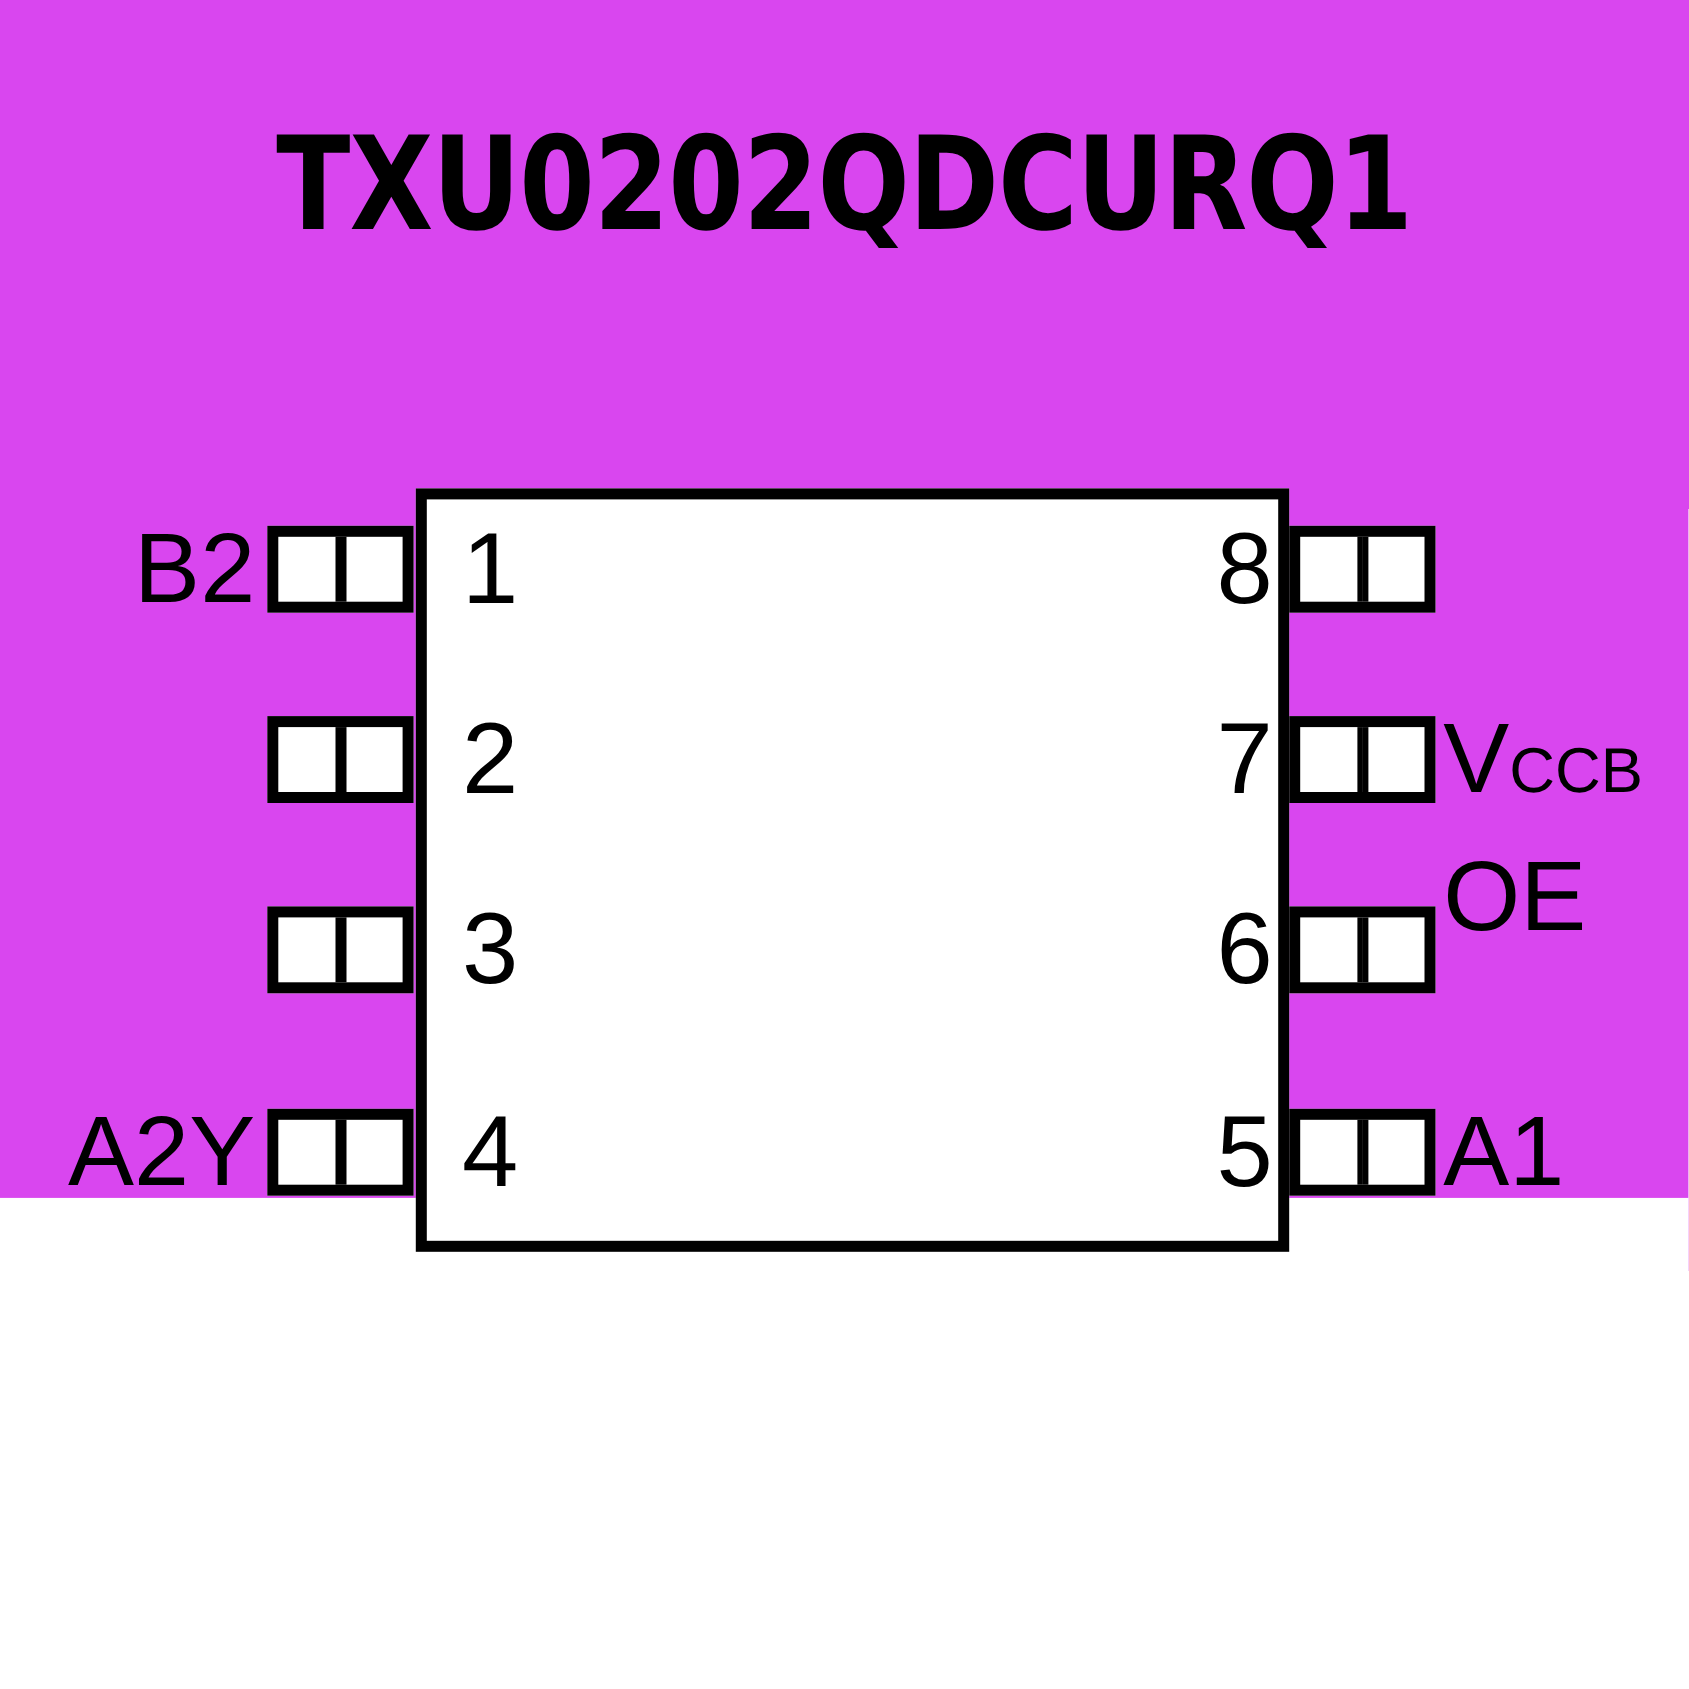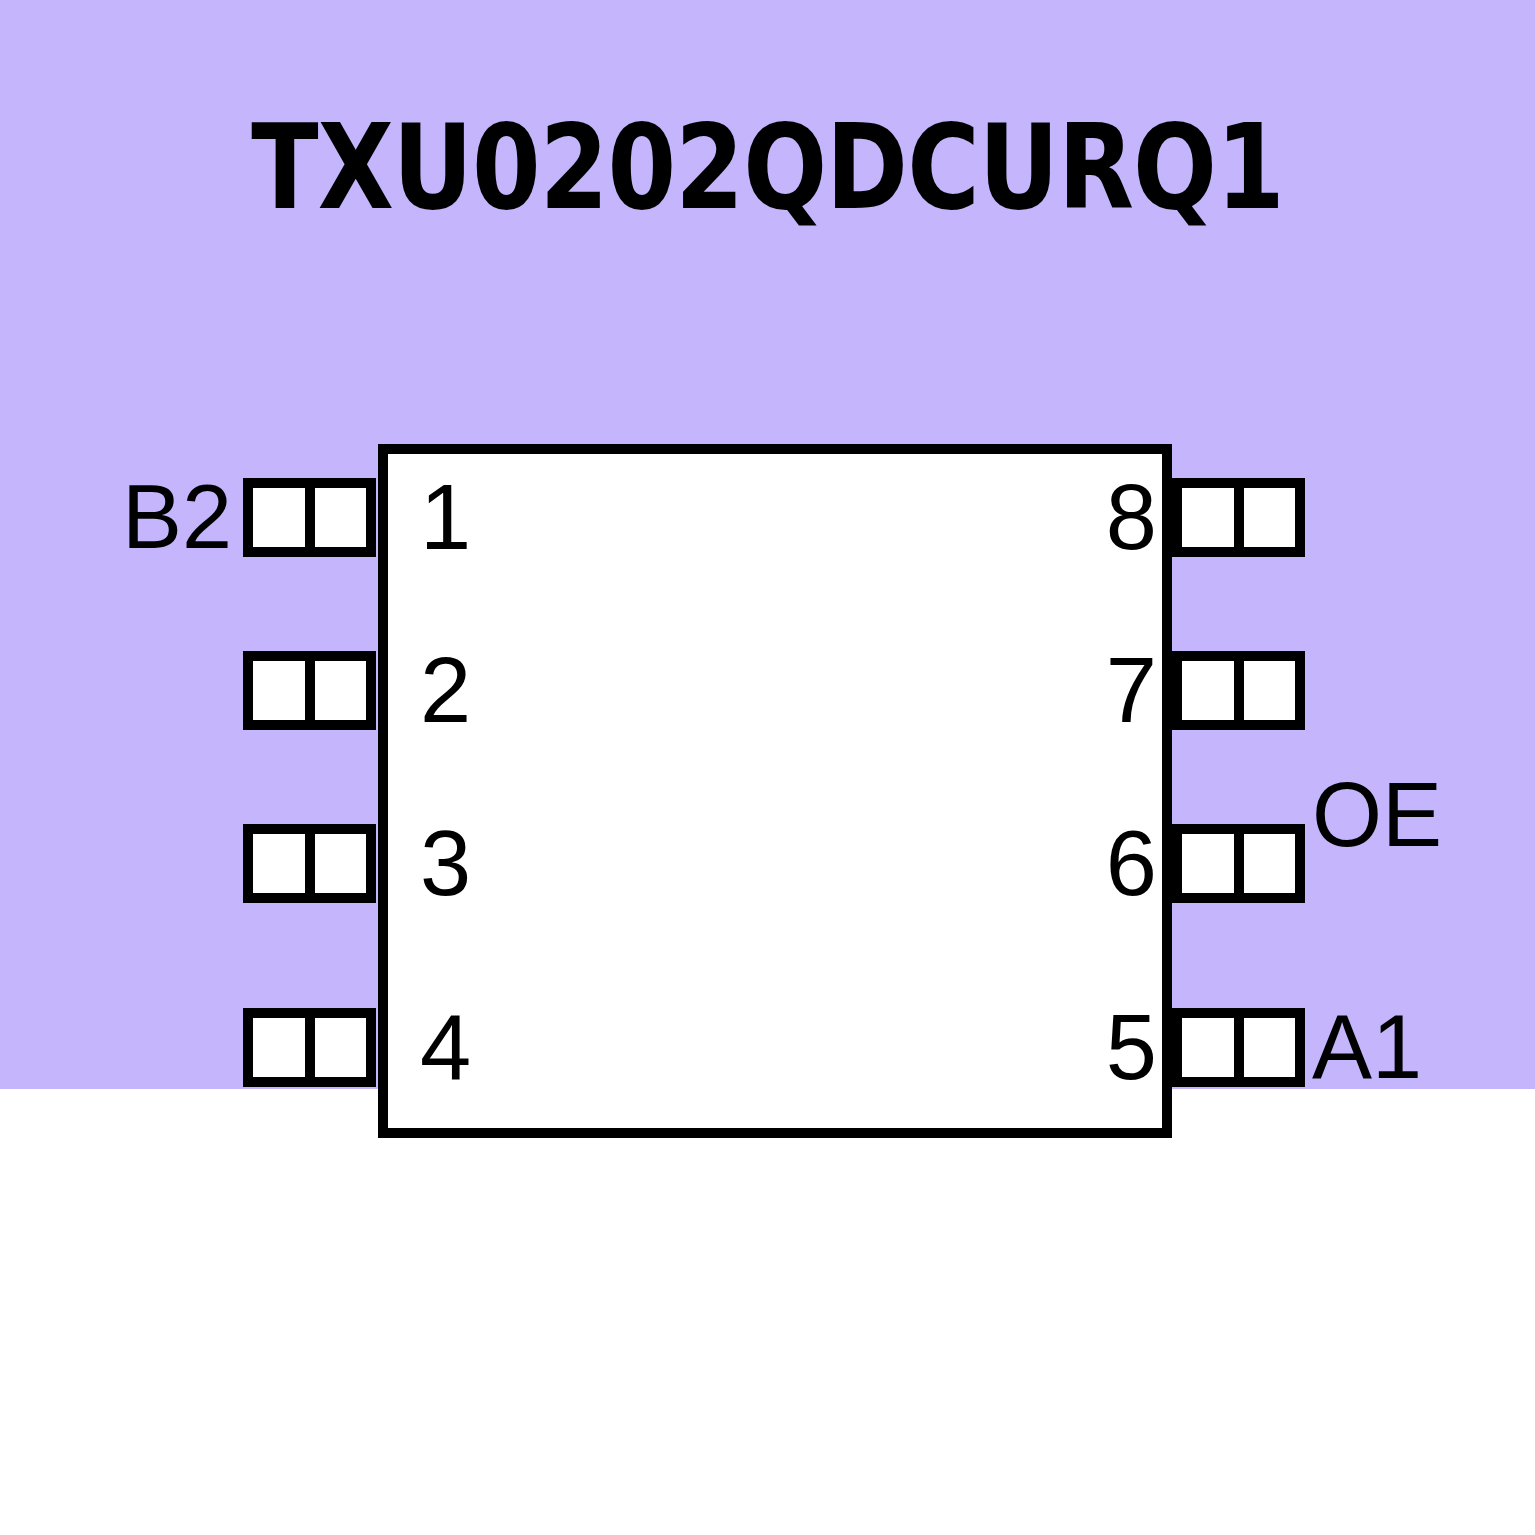--- a/index.html
+++ b/index.html
@@ -3,21 +3,21 @@
 <meta charset="utf-8">
 <title>Pinout</title>
 <style>
   html,body{margin:0;padding:0;background:#ffffff;}
   body{
     width:1535px;height:1535px;
     font-family:"Liberation Sans","DejaVu Sans",sans-serif;
     color:#000000;
     overflow:hidden;
   }
-  #stage{position:relative;width:1535px;height:1089px;background:#c4b5fd;}
+  #stage{position:relative;width:1535px;height:1089px;background:#d946ef;}
 
   
   .title{
     position:absolute;
     left:0;right:0;top:108px;
     text-align:center;
     font-family:"DejaVu Sans Condensed","Liberation Sans","DejaVu Sans",sans-serif;
     font-weight:bold;
     font-size:118px;
     line-height:118px;
@@ -135,21 +135,27 @@
   <div class="pinnum left" style="top:1008px">4</div>
 
   <div class="pinnum right" style="top:478px">8</div>
   <div class="pinnum right" style="top:651px">7</div>
   <div class="pinnum right" style="top:824px">6</div>
   <div class="pinnum right" style="top:1008px">5</div>
 
   <div class="pinlabel left" style="top:478px">
     <span class="lbl-wrap"><span>B2</span><span class="sub"></span></span>
   </div>
+  <div class="pinlabel left" style="top:1008px">
+    <span class="lbl-wrap"><span>A2Y</span><span class="sub"></span></span>
+  </div>
 
+  <div class="pinlabel right" style="top:651px">
+    <span class="lbl-wrap"><span>V</span><span class="sub">CCB</span></span>
+  </div>
   <div class="pinlabel right" style="top:776px">
     <span class="lbl-wrap"><span>OE</span><span class="sub"></span></span>
   </div>
   <div class="pinlabel right" style="top:1008px">
     <span class="lbl-wrap"><span>A1</span><span class="sub"></span></span>
   </div>
 
 </div>
 
 </body></html>

